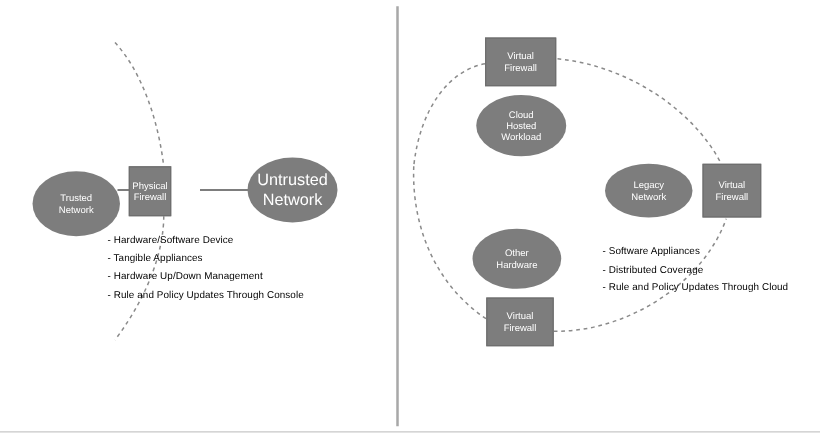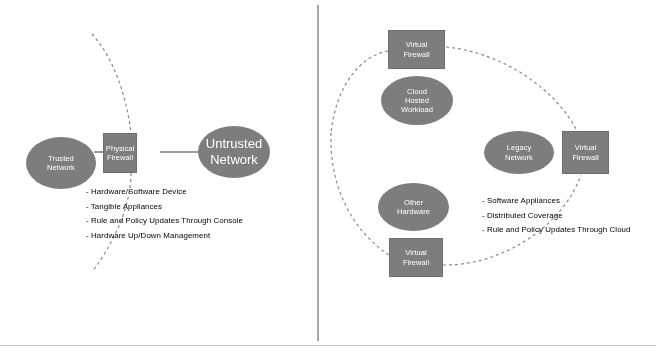--- a/index.html
+++ b/index.html
@@ -113,22 +113,22 @@
   </div>
 
   <div class="node ellipse" style="left:198px; top:126px; width:72px; height:52px; font-size:13px;">
     <span class="node-label">Untrusted
 Network</span>
   </div>
 
   <div class="bullets" style="left:86px; top:185px;">
     <div class="bullet-line">- Hardware/Software Device</div>
     <div class="bullet-line">- Tangible Appliances</div>
+    <div class="bullet-line">- Hardware Up/Down Management</div>
     <div class="bullet-line">- Rule and Policy Updates Through Console</div>
-    <div class="bullet-line">- Hardware Up/Down Management</div>
   </div>
 
   <div class="node rect" style="left:388px; top:30px; width:57px; height:39px; font-size:7.6px;">
     <span class="node-label">Virtual
 Firewall</span>
   </div>
 
   <div class="node ellipse" style="left:381px; top:76px; width:72px; height:49px; font-size:7.6px;">
     <span class="node-label">Cloud
 Hosted

